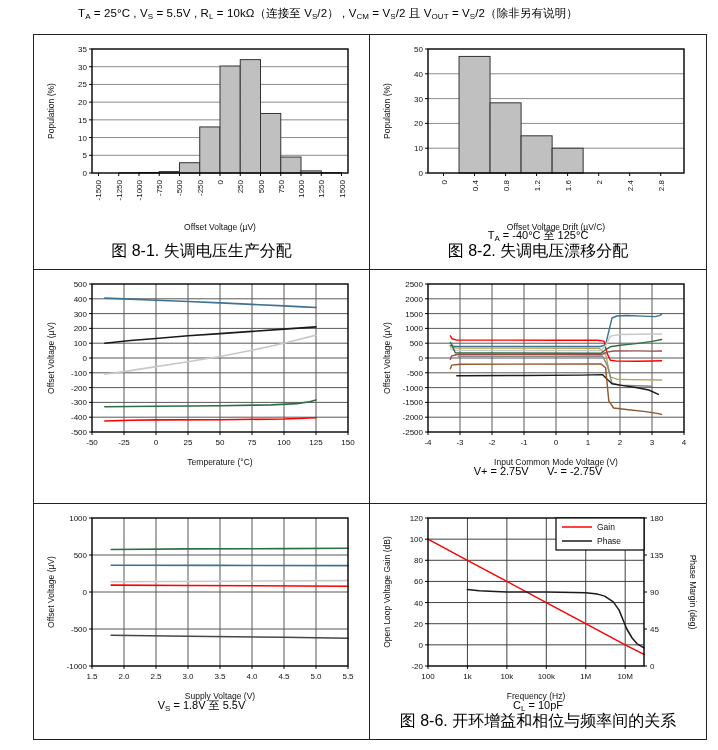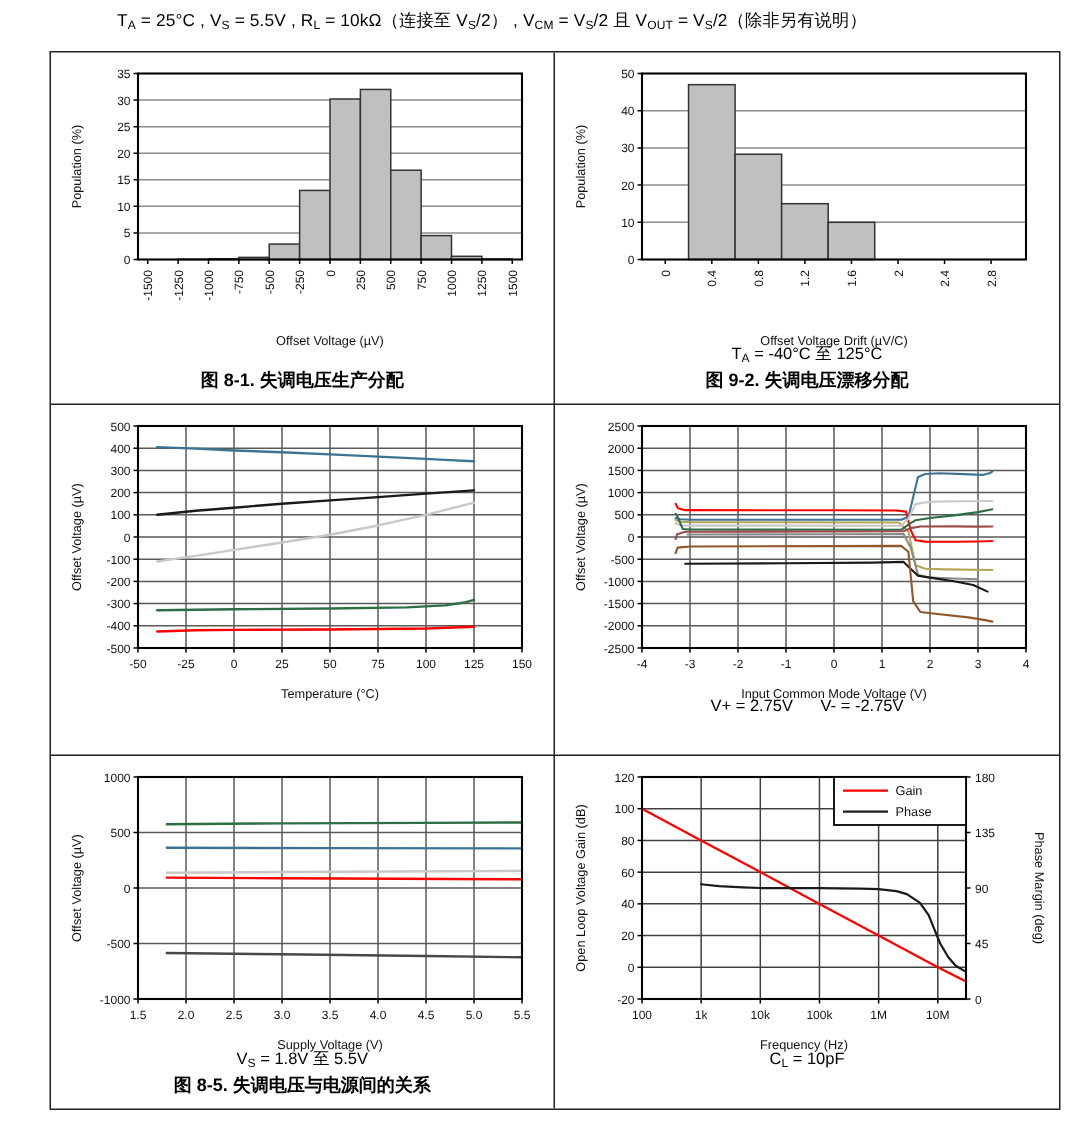--- a/index.html
+++ b/index.html
@@ -16,21 +16,21 @@
     box-sizing:border-box;
   }
   .cell{
     position:relative;display:flex;flex-direction:column;align-items:center;
     border-right:1.2px solid #222;border-bottom:1.2px solid #222;box-sizing:border-box;
   }
   .cell:nth-child(2n){border-right:none;}
   .cell:nth-child(n+5){border-bottom:none;}
   svg.chart{margin-top:6px;display:block;font-family:"Liberation Sans",sans-serif;}
   .cond{position:absolute;bottom:26px;font-size:11px;white-space:pre;}
-  .cap{position:absolute;bottom:7px;font-size:12px;font-weight:bold;white-space:nowrap;}
+  .cap{position:absolute;bottom:7px;font-size:16px;font-weight:normal;white-space:nowrap;}
 </style>
 </head>
 <body>
 
 <div class="header"><span>T</span><span class="sub">A</span><span> = 25°C , V</span><span class="sub">S</span><span> = 5.5V , R</span><span class="sub">L</span><span> = 10kΩ（连接至 V</span><span class="sub">S</span><span>/2） , V</span><span class="sub">CM</span><span> = V</span><span class="sub">S</span><span>/2 且 V</span><span class="sub">OUT</span><span> = V</span><span class="sub">S</span><span>/2（除非另有说明）</span></div>
 
 <div class="figgrid">
   <div class="cell">
     <svg class="chart" width="320" height="194">
         <line x1="50" y1="114.28571428571429" x2="306" y2="114.28571428571429" stroke="#8c8c8c" stroke-width="1"></line>
@@ -135,21 +135,21 @@
         <line x1="47" y1="57.6" x2="50" y2="57.6" stroke="#000" stroke-width="1"></line>
         <text x="45" y="60.6" font-size="8" fill="#111" text-anchor="end">30</text>
         <line x1="47" y1="32.8" x2="50" y2="32.8" stroke="#000" stroke-width="1"></line>
         <text x="45" y="35.8" font-size="8" fill="#111" text-anchor="end">40</text>
         <line x1="47" y1="8" x2="50" y2="8" stroke="#000" stroke-width="1"></line>
         <text x="45" y="11" font-size="8" fill="#111" text-anchor="end">50</text>
         <text x="178" y="189" font-size="8.5" fill="#111" text-anchor="middle">Offset Voltage Drift (µV/C)</text>
         <text x="12" y="70" font-size="8.5" fill="#111" text-anchor="middle" transform="rotate(-90 12 70)">Population (%)</text>
       </svg>
     <div class="cond"><span>T</span><span class="sub">A</span><span> = -40°C 至 125°C</span></div>
-    <div class="cap">图 9-2. 失调电压漂移分配</div>
+    <div class="cap">图 8-2. 失调电压漂移分配</div>
   </div>
   <div class="cell">
     <svg class="chart" width="320" height="194">
         <line x1="82" y1="8" x2="82" y2="156" stroke="#595959" stroke-width="1"></line>
         <line x1="114" y1="8" x2="114" y2="156" stroke="#595959" stroke-width="1"></line>
         <line x1="146" y1="8" x2="146" y2="156" stroke="#595959" stroke-width="1"></line>
         <line x1="178" y1="8" x2="178" y2="156" stroke="#595959" stroke-width="1"></line>
         <line x1="210" y1="8" x2="210" y2="156" stroke="#595959" stroke-width="1"></line>
         <line x1="242" y1="8" x2="242" y2="156" stroke="#595959" stroke-width="1"></line>
         <line x1="274" y1="8" x2="274" y2="156" stroke="#595959" stroke-width="1"></line>
@@ -329,21 +329,20 @@
         <line x1="47" y1="82" x2="50" y2="82" stroke="#000" stroke-width="1"></line>
         <text x="45" y="85" font-size="8" fill="#111" text-anchor="end">0</text>
         <line x1="47" y1="45" x2="50" y2="45" stroke="#000" stroke-width="1"></line>
         <text x="45" y="48" font-size="8" fill="#111" text-anchor="end">500</text>
         <line x1="47" y1="8" x2="50" y2="8" stroke="#000" stroke-width="1"></line>
         <text x="45" y="11" font-size="8" fill="#111" text-anchor="end">1000</text>
         <text x="178" y="189" font-size="8.5" fill="#111" text-anchor="middle">Supply Voltage (V)</text>
         <text x="12" y="82" font-size="8.5" fill="#111" text-anchor="middle" transform="rotate(-90 12 82)">Offset Voltage (µV)</text>
       </svg>
     <div class="cond"><span>V</span><span class="sub">S</span><span> = 1.8V 至 5.5V</span></div>
-    <div class="cap">图 8-5. 失调电压与电源间的关系</div>
   </div>
   <div class="cell">
     <svg class="chart" width="320" height="194">
         <line x1="89.43677526106833" y1="8" x2="89.43677526106833" y2="156" stroke="#404040" stroke-width="1"></line>
         <line x1="128.87355052213667" y1="8" x2="128.87355052213667" y2="156" stroke="#404040" stroke-width="1"></line>
         <line x1="168.31032578320503" y1="8" x2="168.31032578320503" y2="156" stroke="#404040" stroke-width="1"></line>
         <line x1="207.74710104427336" y1="8" x2="207.74710104427336" y2="156" stroke="#404040" stroke-width="1"></line>
         <line x1="247.18387630534173" y1="8" x2="247.18387630534173" y2="156" stroke="#404040" stroke-width="1"></line>
         <line x1="50" y1="134.85714285714286" x2="266" y2="134.85714285714286" stroke="#404040" stroke-width="1"></line>
         <line x1="50" y1="113.71428571428572" x2="266" y2="113.71428571428572" stroke="#404040" stroke-width="1"></line>
@@ -395,14 +394,15 @@
         <text x="158" y="189" font-size="8.5" fill="#111" text-anchor="middle">Frequency (Hz)</text>
         <text x="12" y="82" font-size="8.5" fill="#111" text-anchor="middle" transform="rotate(-90 12 82)">Open Loop Voltage Gain (dB)</text>
         <text x="312" y="82" font-size="8.5" fill="#111" text-anchor="middle" transform="rotate(90 312 82)">Phase Margin (deg)</text>
         <rect x="178" y="8" width="88" height="32" fill="#fff" stroke="#000" stroke-width="1.2"></rect>
         <line x1="184" y1="17" x2="214" y2="17" stroke="#ff0000" stroke-width="1.5"></line>
         <text x="219" y="20" font-size="8.5" fill="#111" text-anchor="start">Gain</text>
         <line x1="184" y1="31" x2="214" y2="31" stroke="#1a1a1a" stroke-width="1.5"></line>
         <text x="219" y="34" font-size="8.5" fill="#111" text-anchor="start">Phase</text>
       </svg>
     <div class="cond"><span>C</span><span class="sub">L</span><span> = 10pF</span></div>
+    <div class="cap">图 8-6. 开环增益和相位与频率间的关系</div>
   </div>
 </div>
 
 </body></html>

